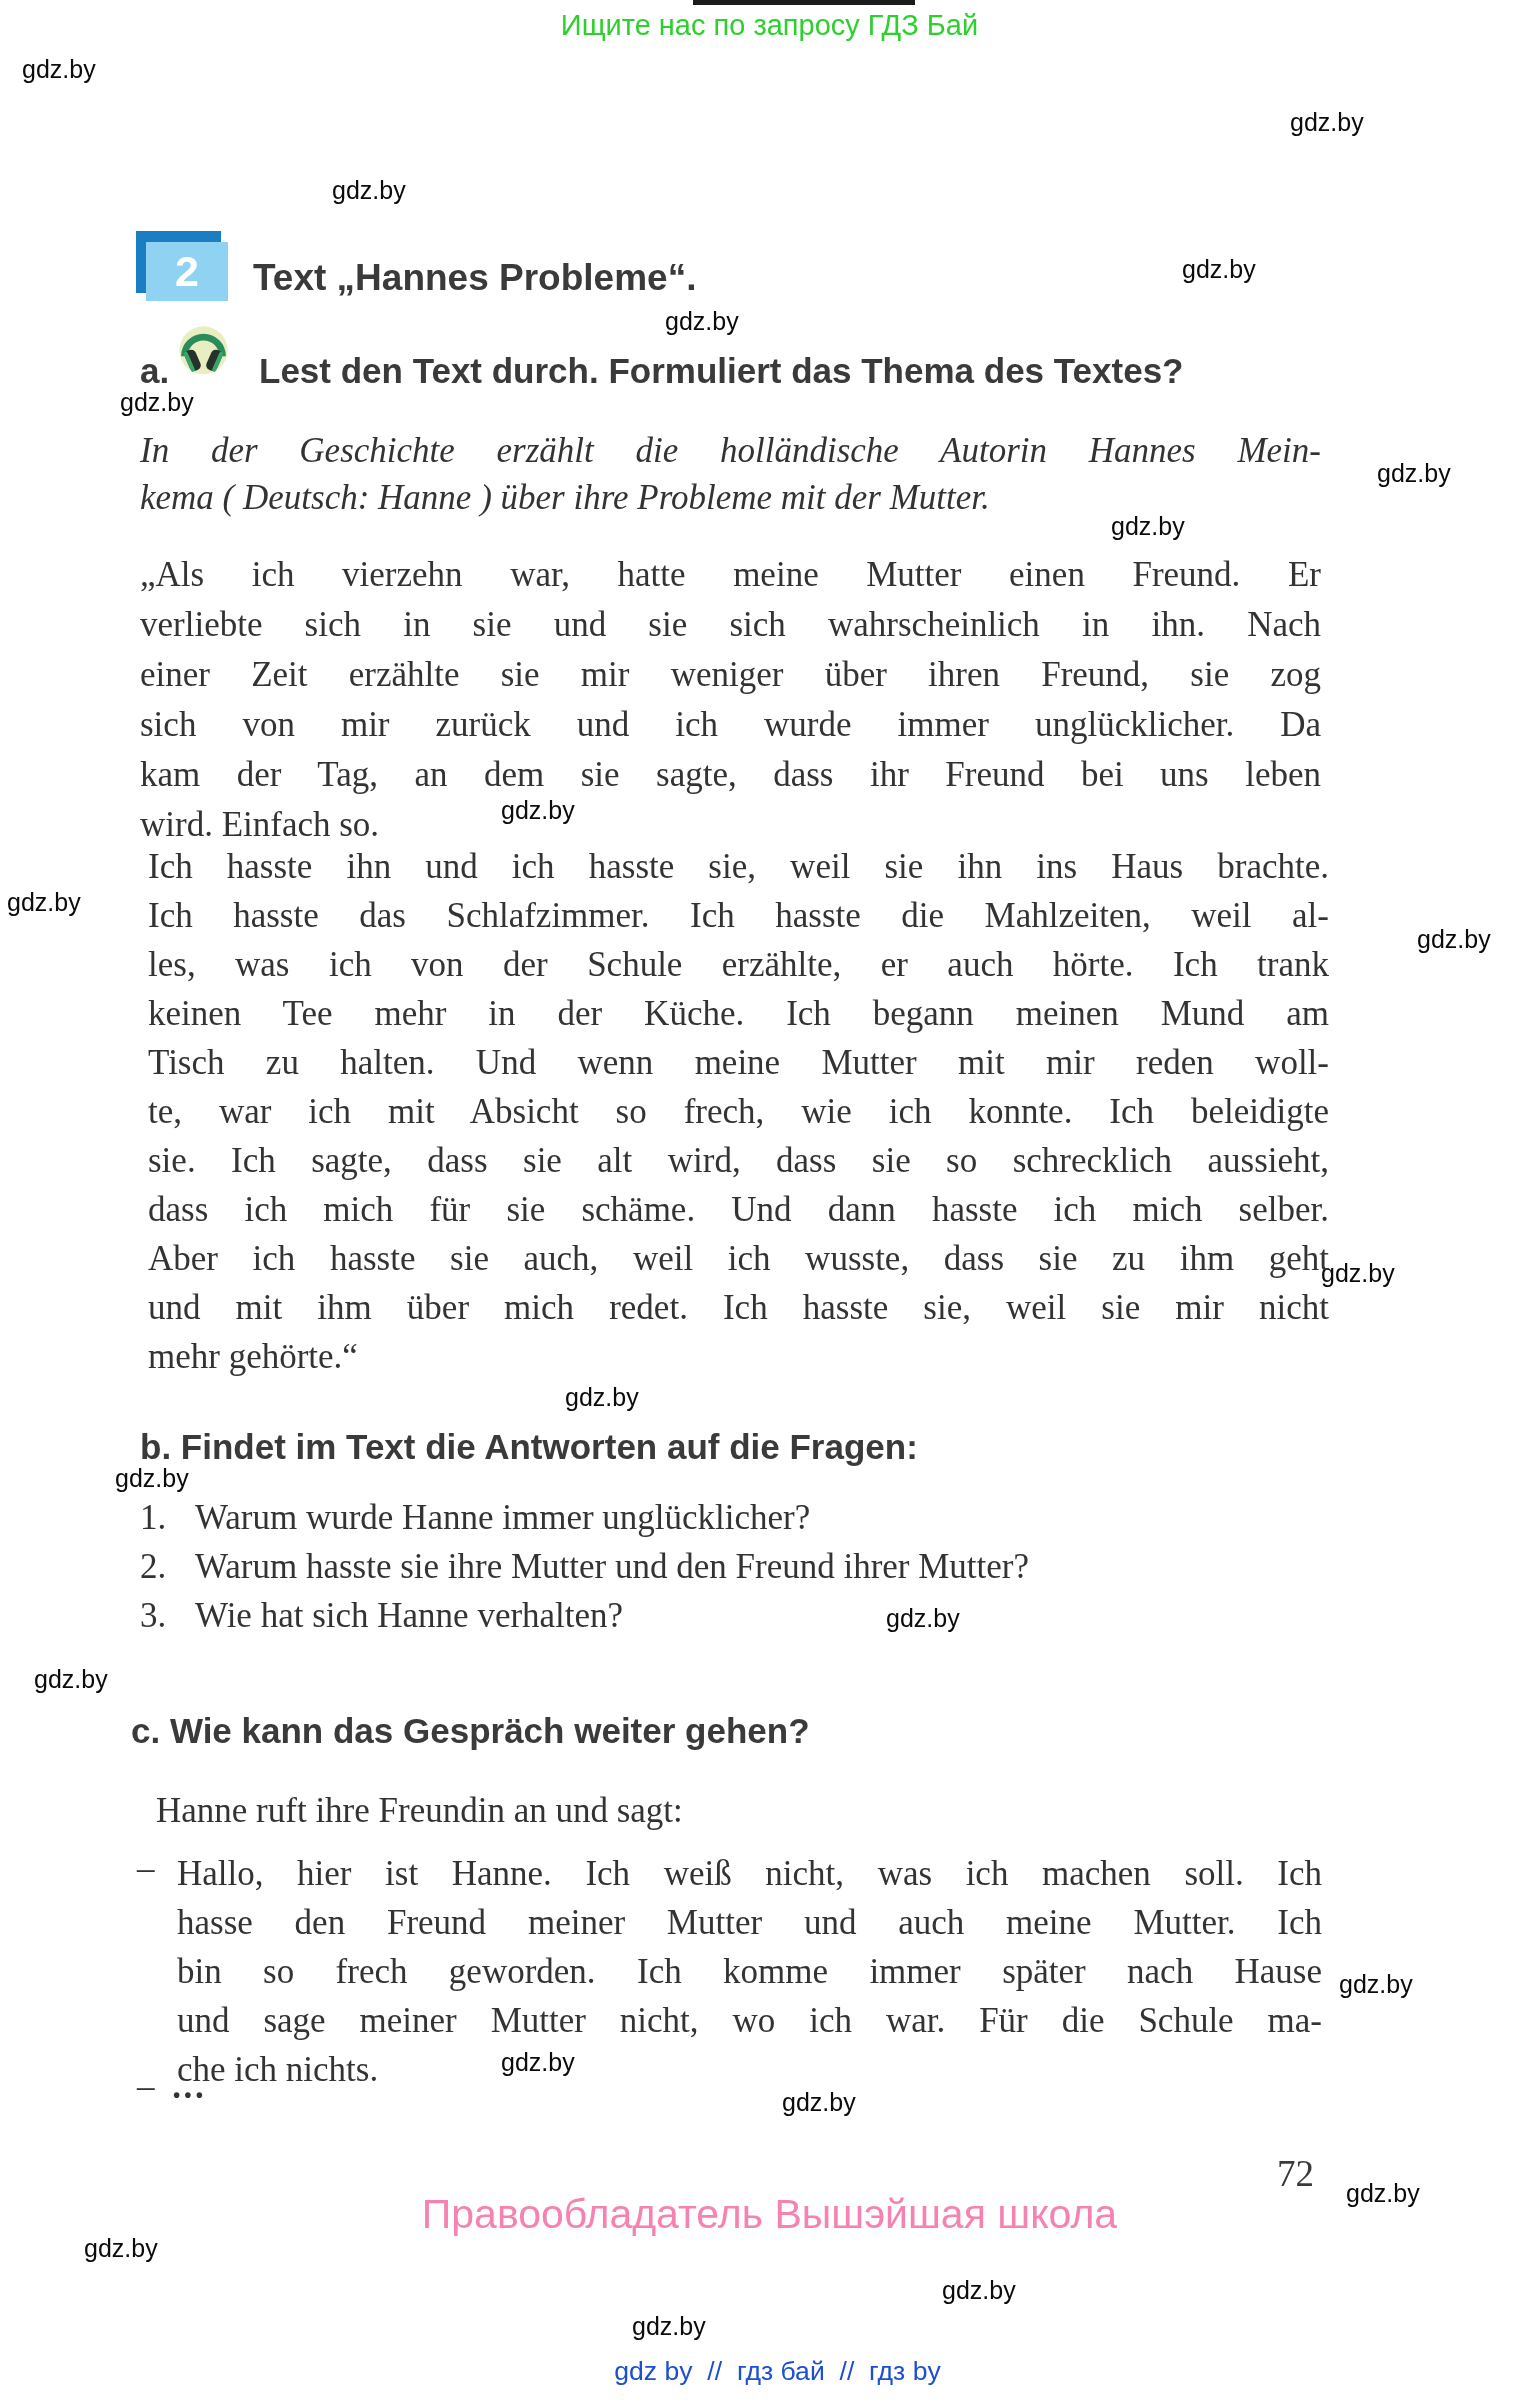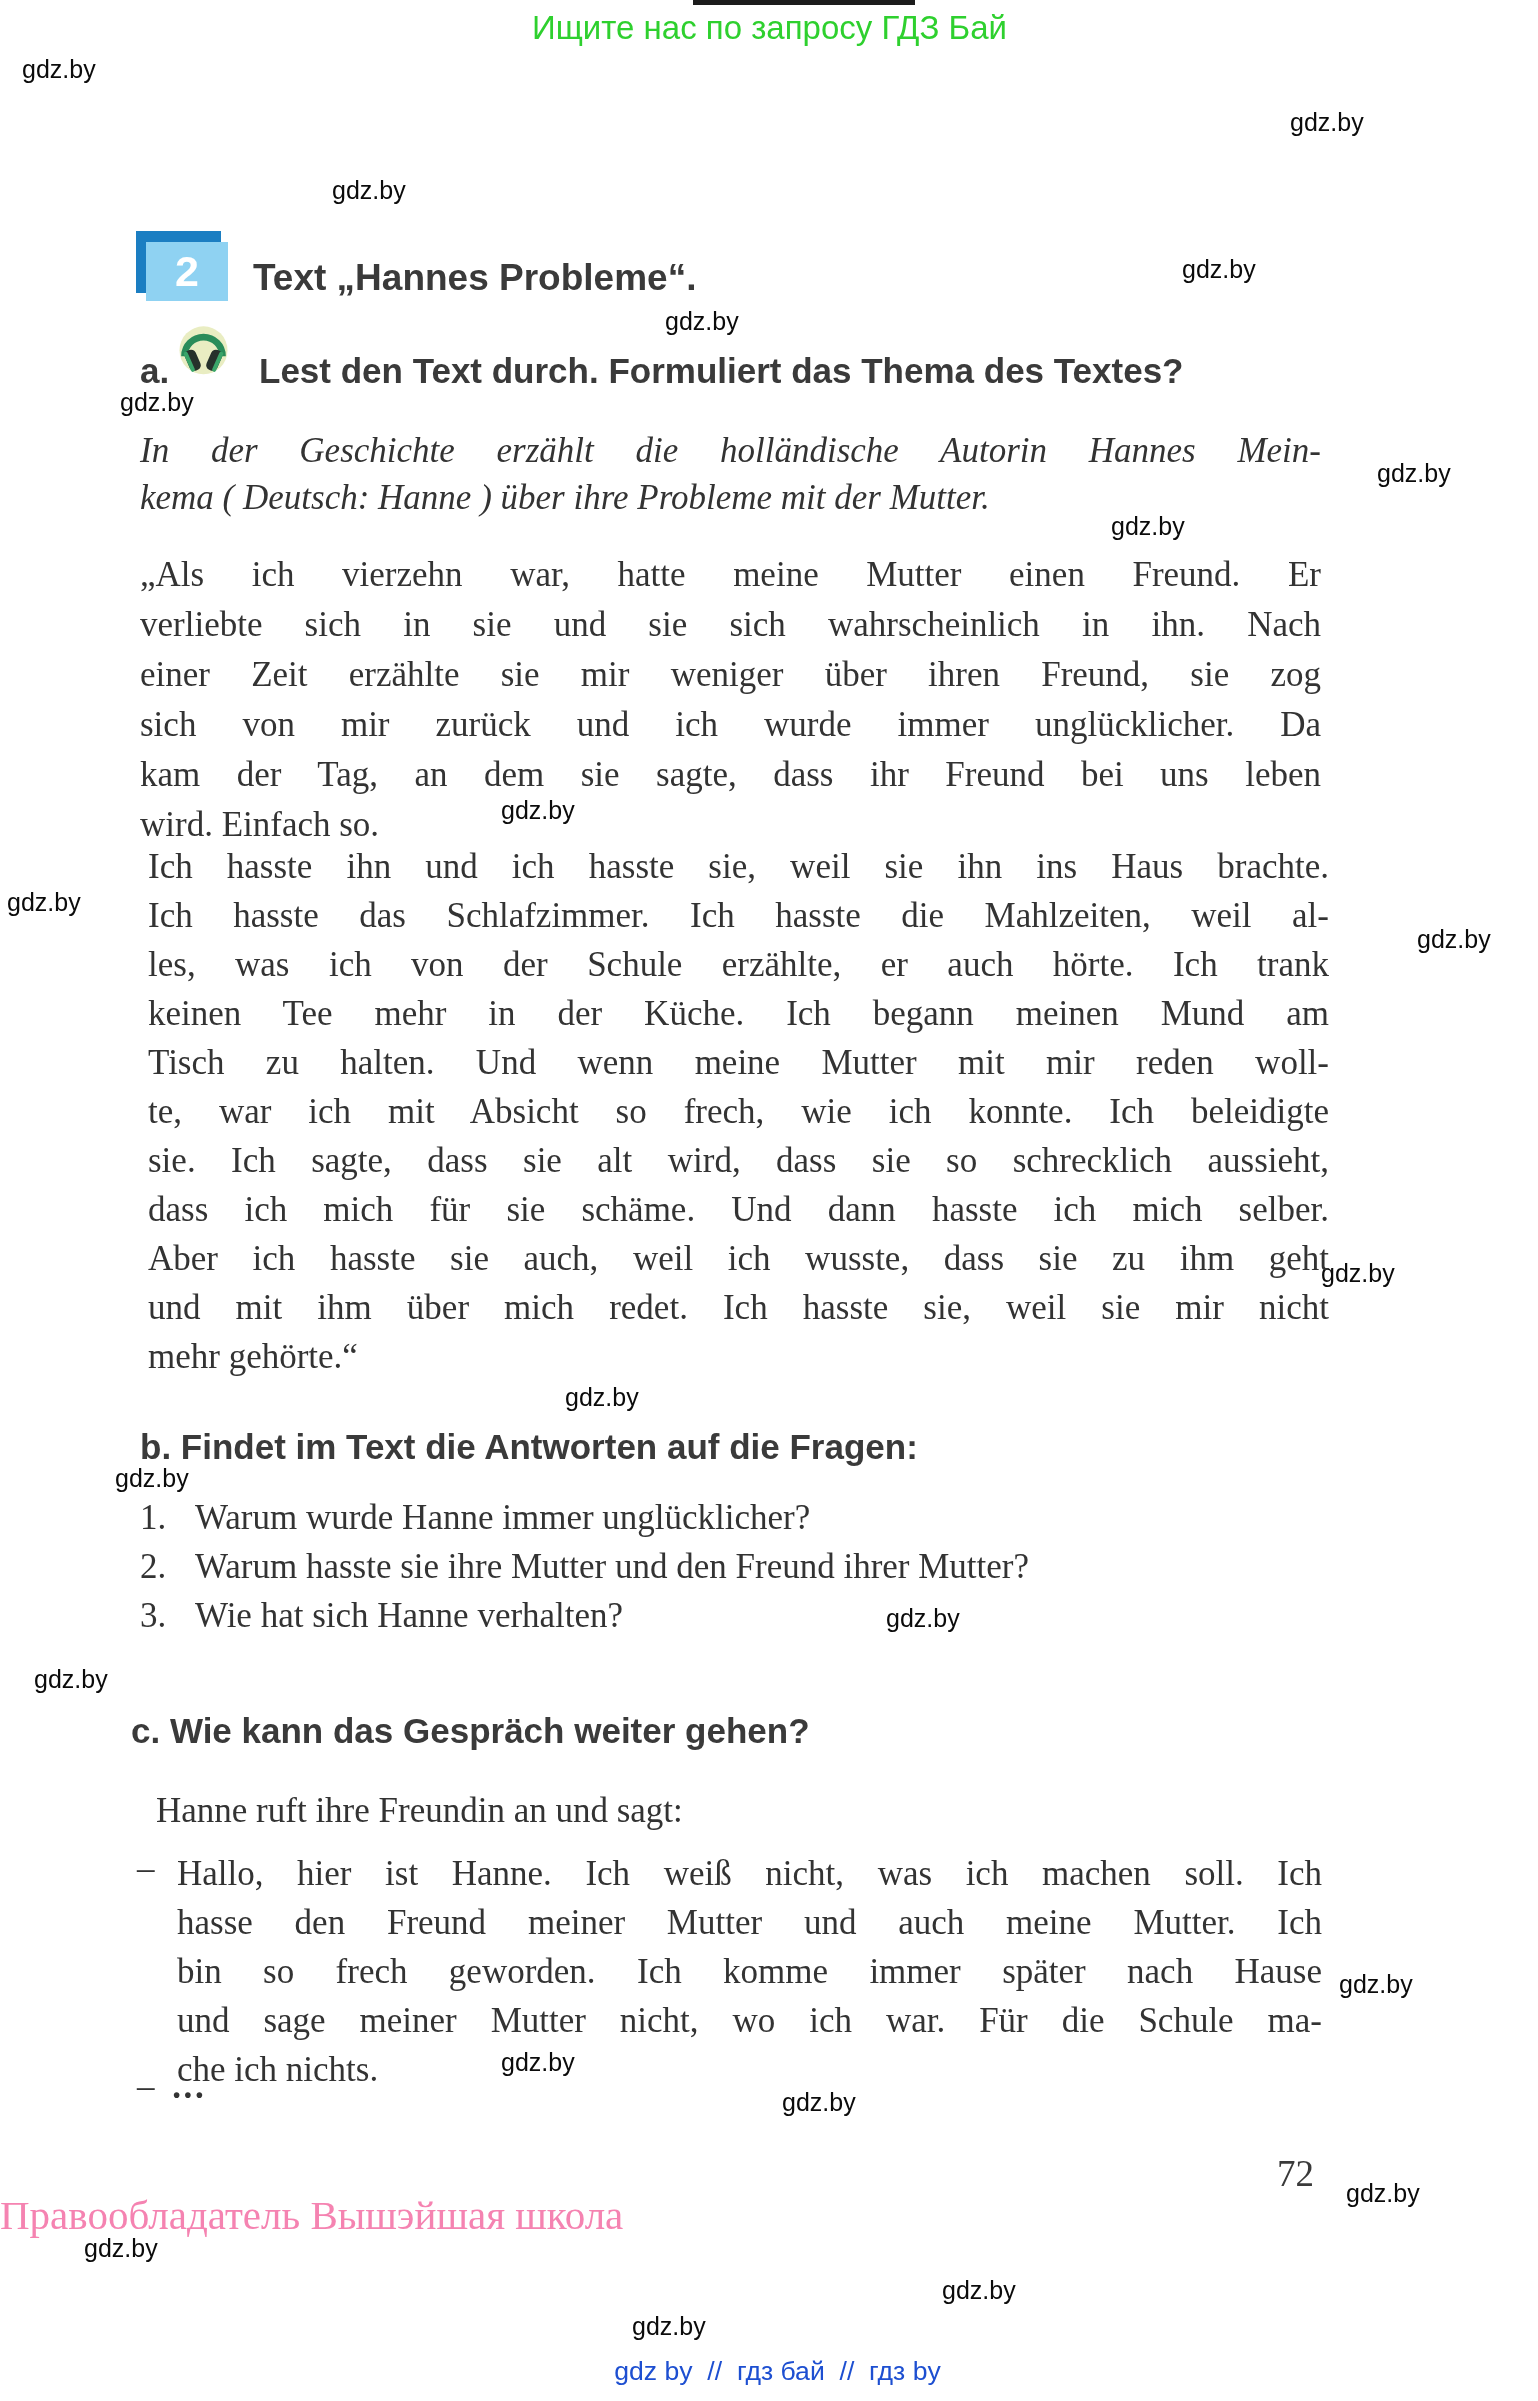--- a/index.html
+++ b/index.html
@@ -3,21 +3,21 @@
 <meta charset="utf-8">
 <style>
   html,body{margin:0;padding:0;background:#fff;}
   .page{position:relative;width:1539px;height:2401px;background:#ffffff;overflow:hidden;
         font-family:"Liberation Serif","DejaVu Serif",serif;color:#333;}
   .abs{position:absolute;}
 
   
   .banner{left:0;top:8.9px;width:1539px;text-align:center;
           font-family:"Liberation Sans","DejaVu Sans",sans-serif;
-          font-size:33px;color:#2ed02e;}
+          font-size:29px;color:#2ed02e;}
   .artifact{left:693px;top:0;width:222px;height:5.3px;background:#1c1c1c;}
 
   
   .wm{position:absolute;font-family:"Liberation Sans","DejaVu Sans",sans-serif;
       font-size:25px;color:#0b0b0b;white-space:nowrap;}
 
   
   .badge-back{left:136px;top:231px;width:85px;height:62px;background:#1b7ec2;}
   .badge-front{left:146px;top:242px;width:82px;height:59px;background:#8fd2f2;
                display:flex;align-items:center;justify-content:center;}
@@ -30,22 +30,22 @@
 
   .serif-block{font-size:35px;color:#333;}
   .jline{text-align:justify;text-align-last:justify;}
   .lline{text-align:left;}
   .italic{font-style:italic;}
 
   .q-row{display:flex;height:49px;}
   .q-num{width:55px;flex:0 0 55px;}
 
   .pagenum{left:1277px;top:2152px;font-size:37px;color:#3a3a3a;}
-  .publisher{left:0;top:2191px;width:1539px;
-             font-family:Liberation Serif, serif;
+  .publisher{left:0;top:2191px;width:1539px;text-align:center;
+             font-family:Liberation Sans, sans-serif;
              font-size:41px;color:#f583b1;}
   .links{left:8px;top:2356px;width:1539px;text-align:center;
          font-family:"Liberation Sans","DejaVu Sans",sans-serif;
          font-size:26.6px;color:#1d4fd1;white-space:pre;}
   .dash{font-size:35px;color:#333;}
   .bold-dots{font-weight:bold;letter-spacing:2.7px;}
 </style>
 </head>
 <body>
 

